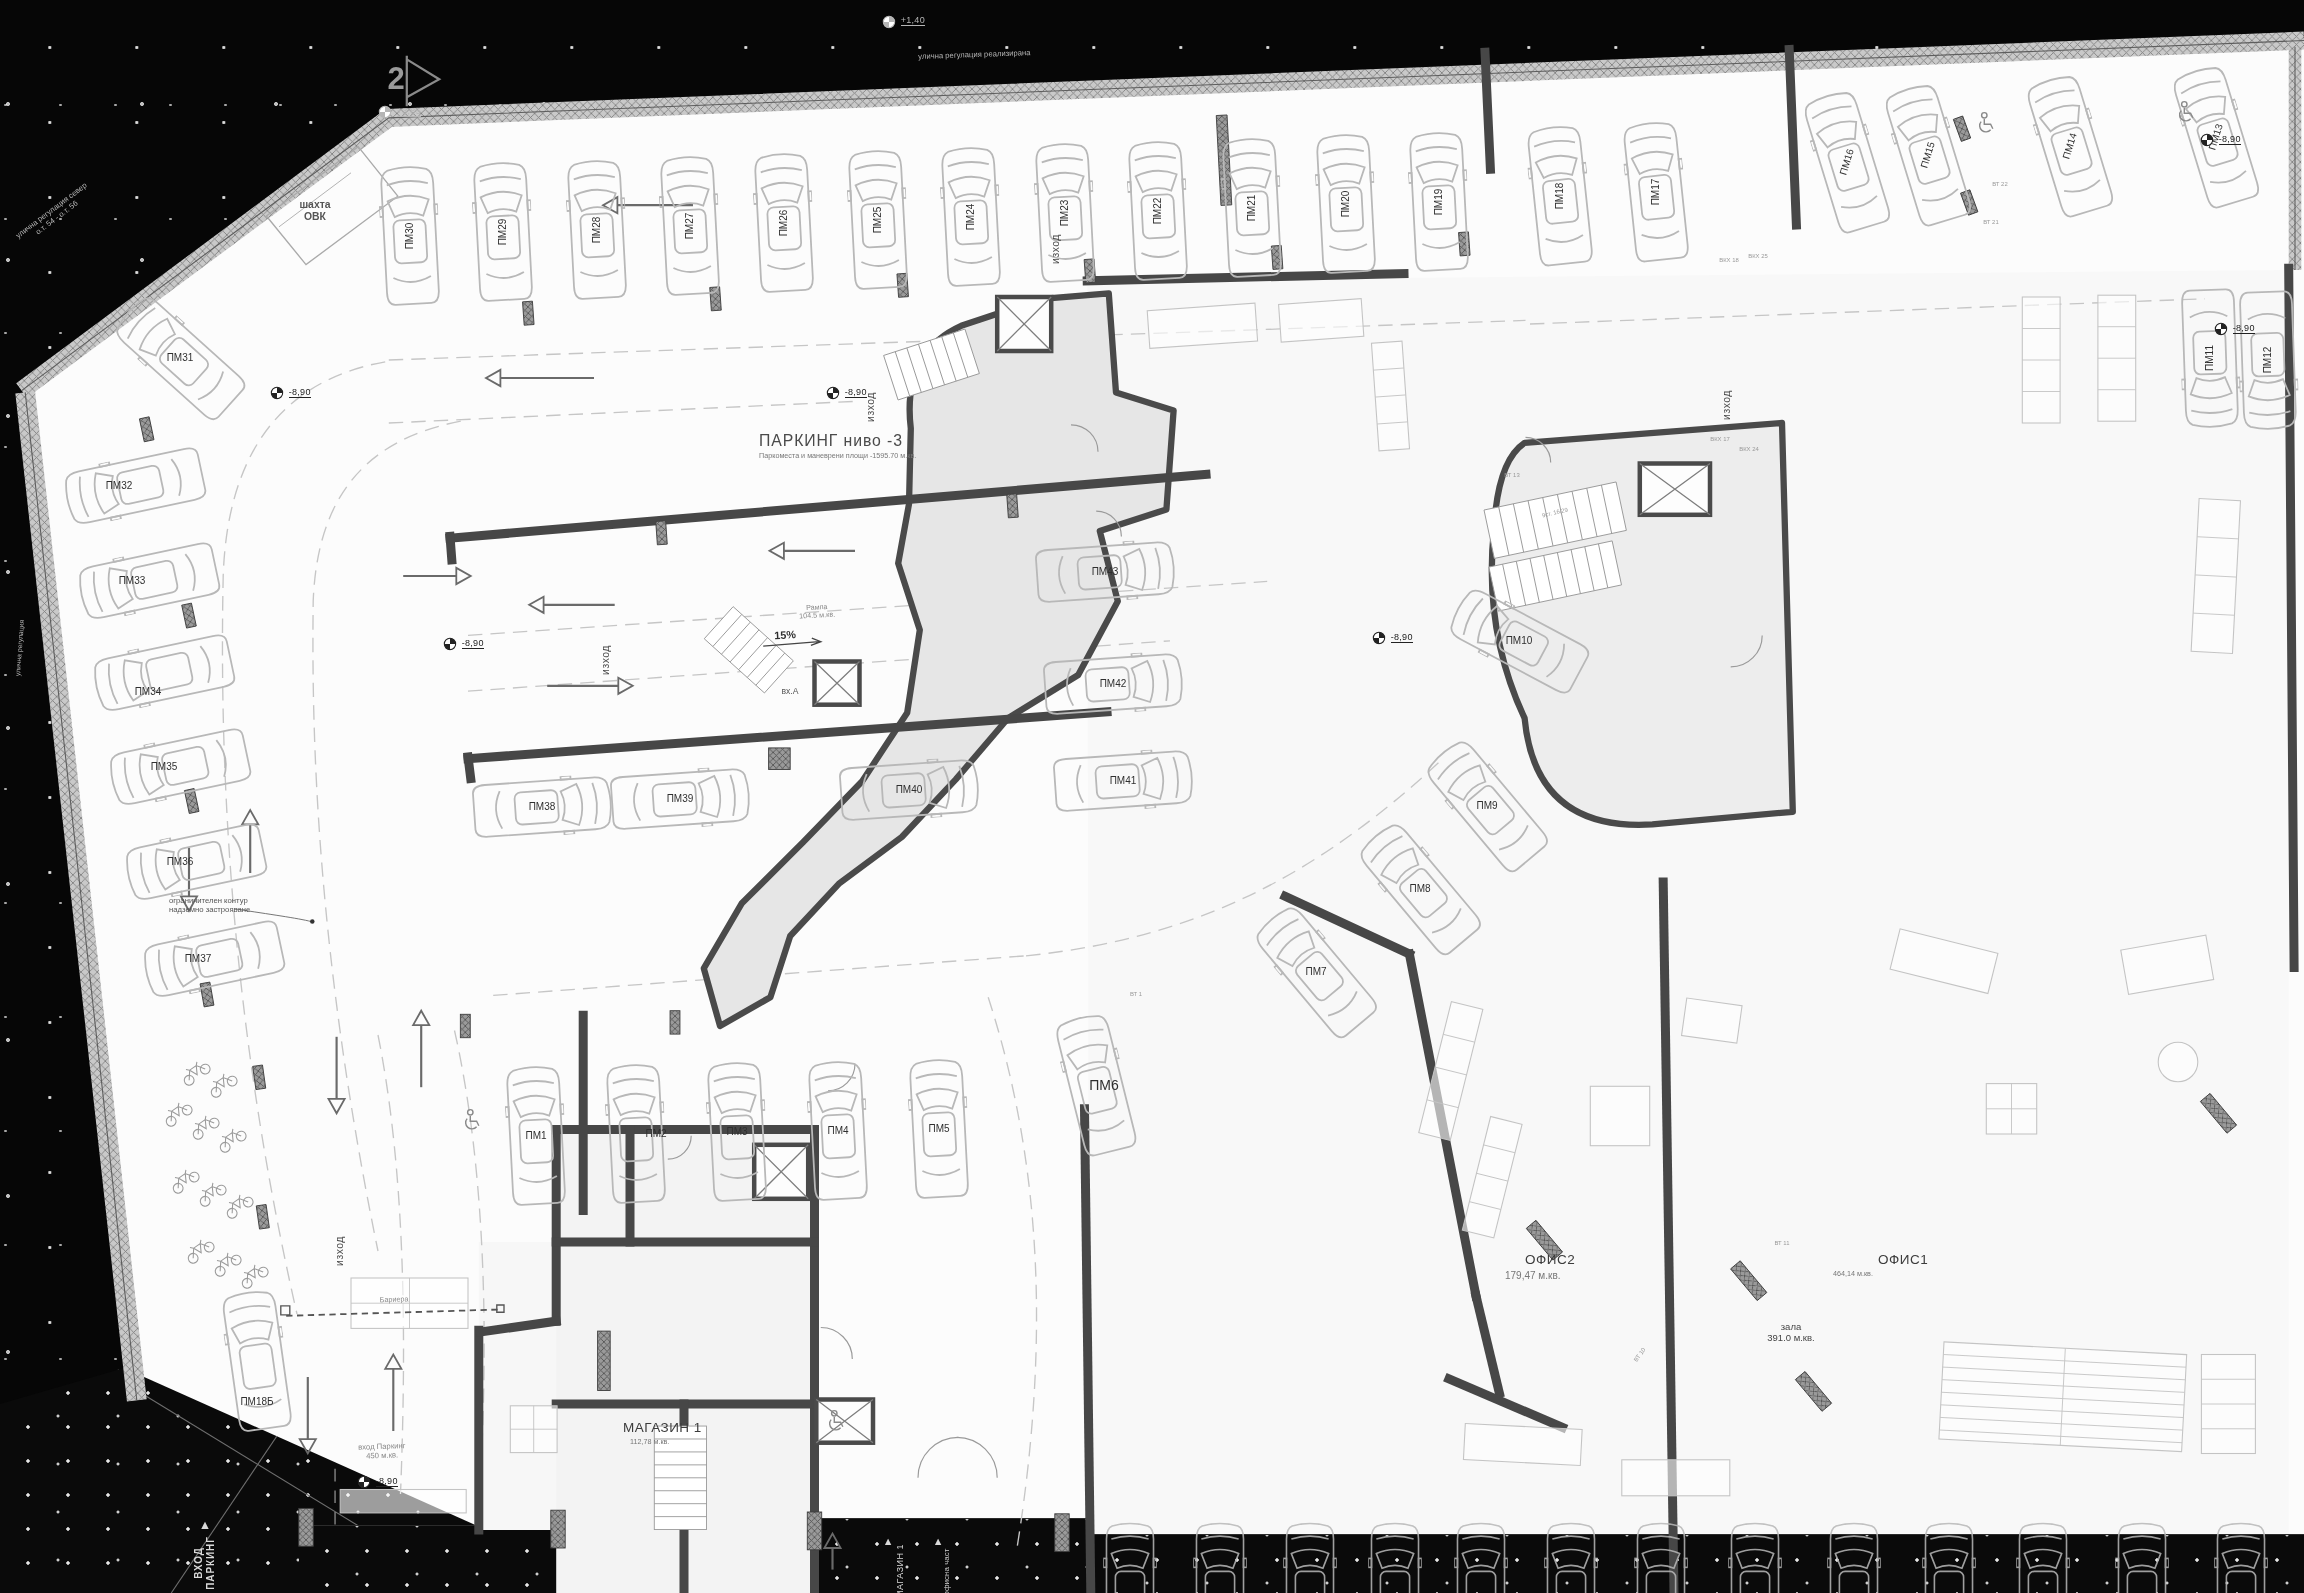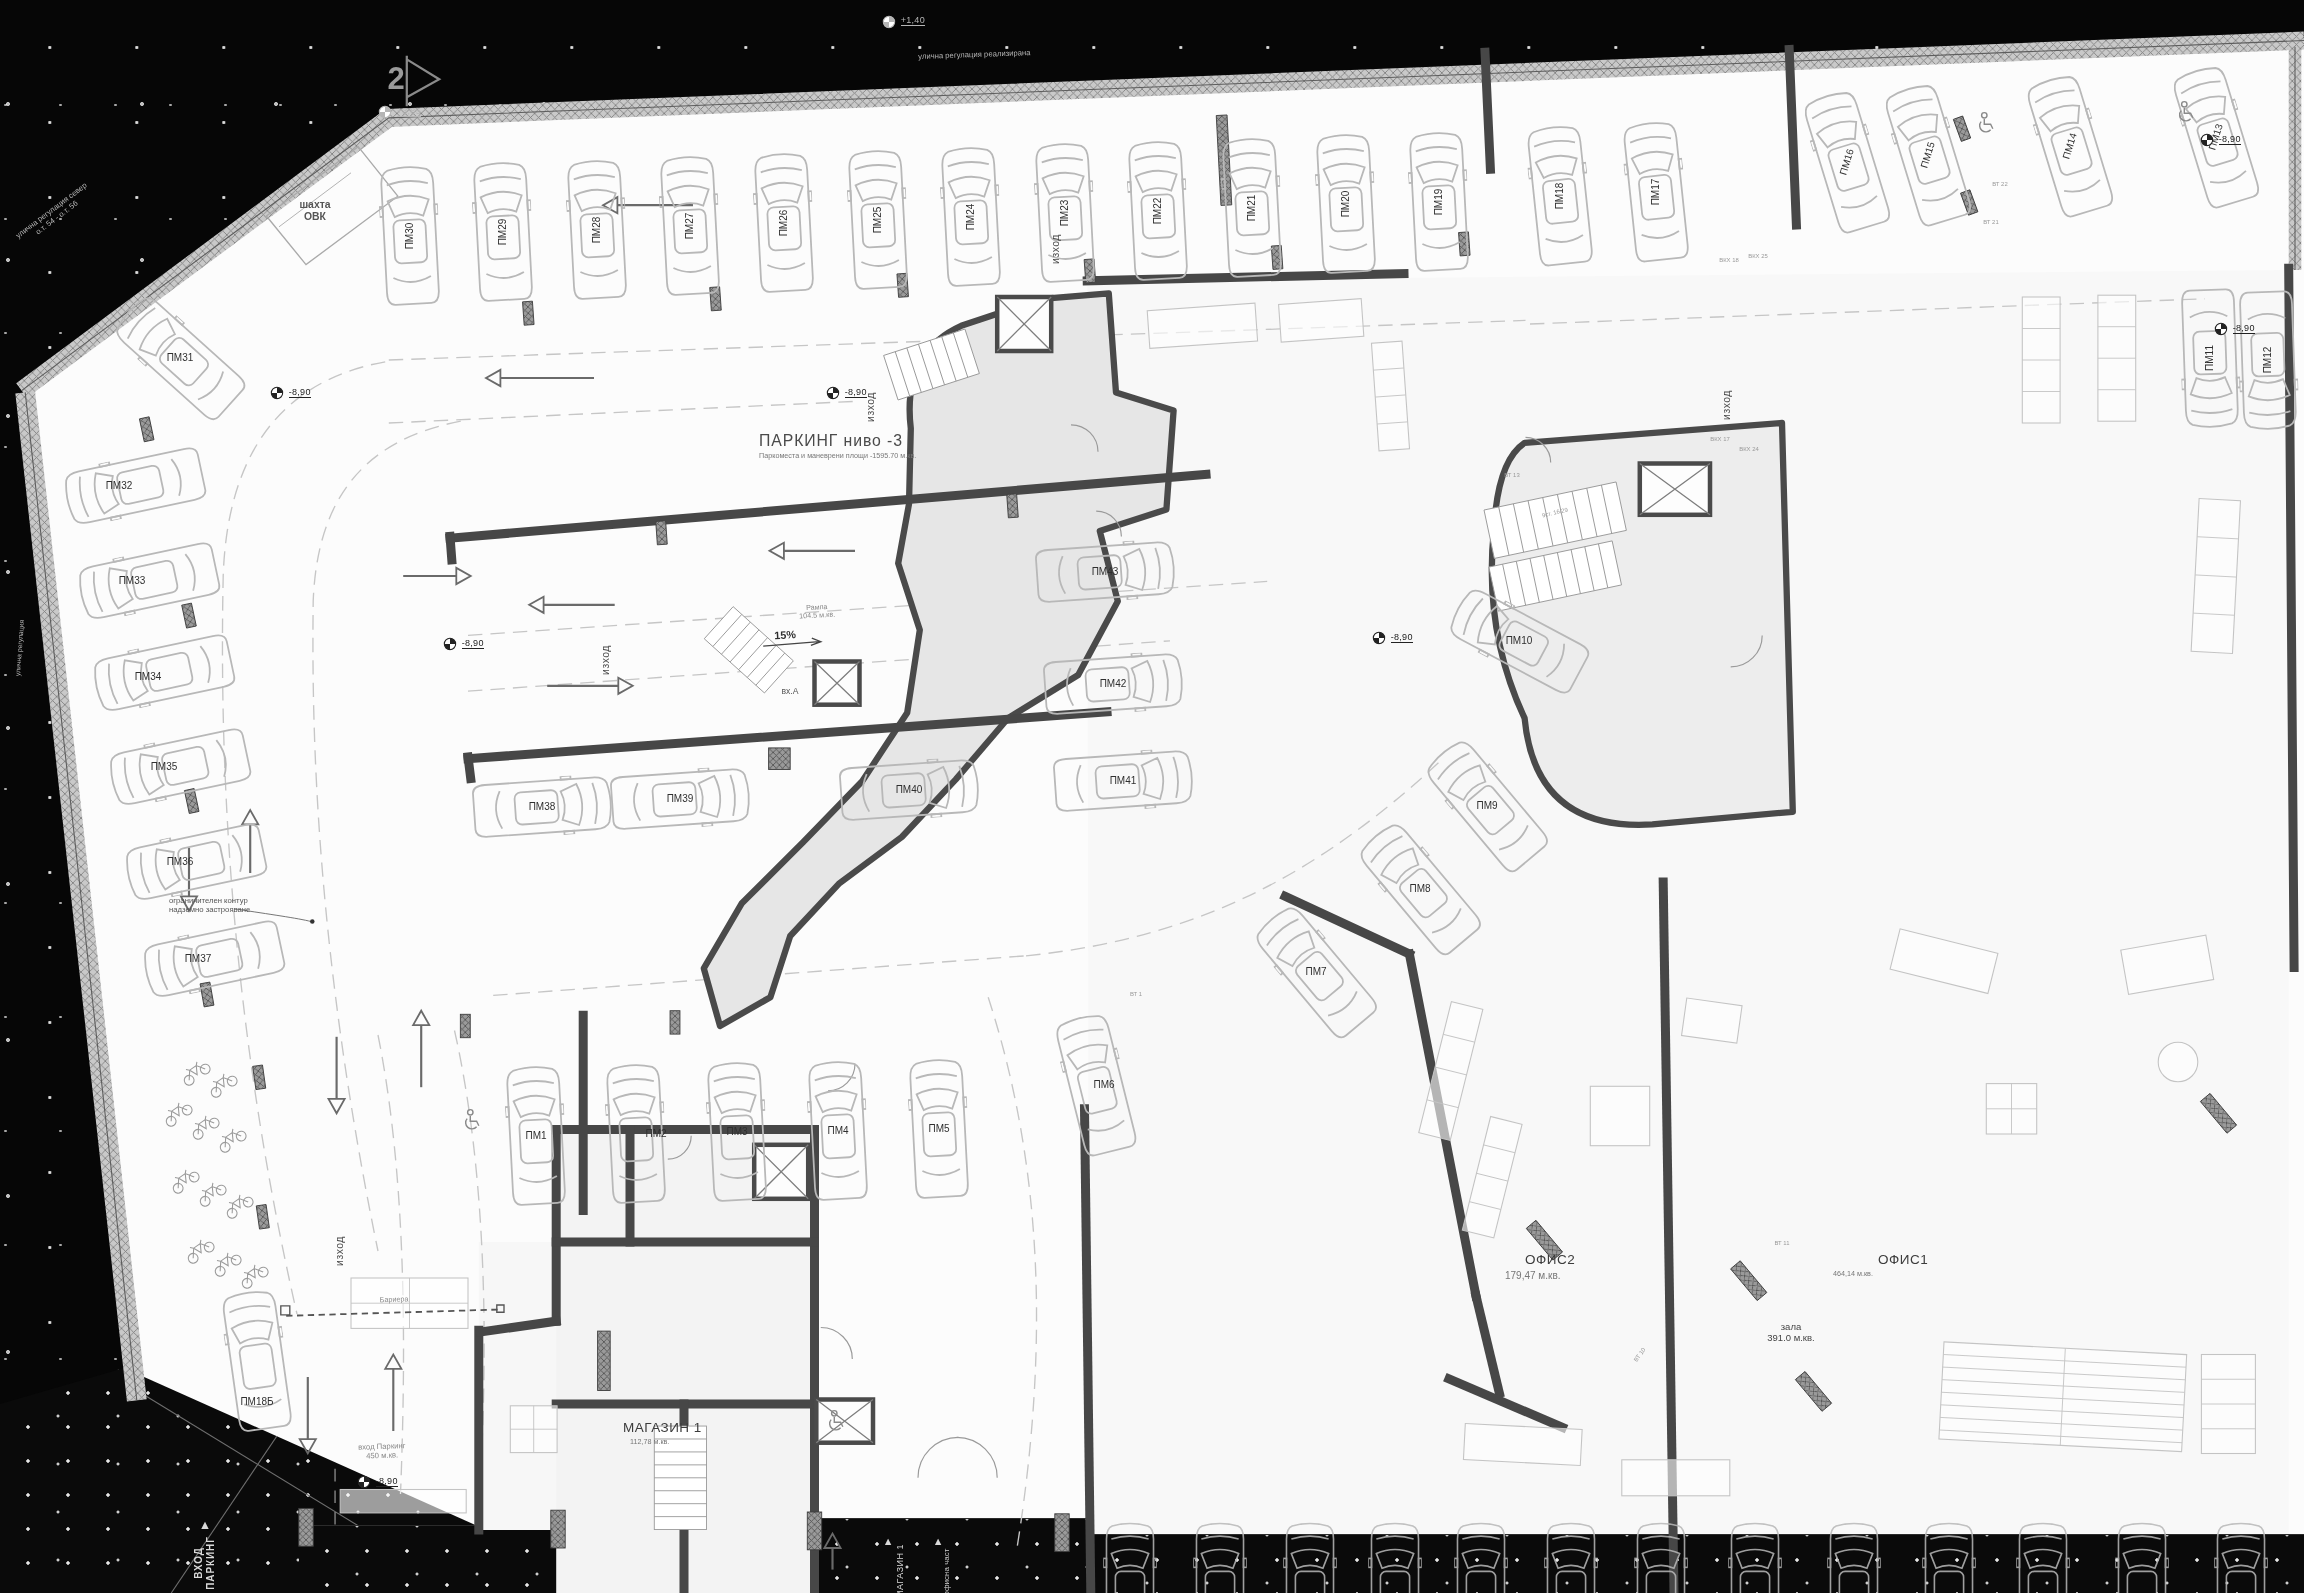--- a/index.html
+++ b/index.html
@@ -661,36 +661,36 @@
       <div class="ann" style="left: 1656px; top: 192px; font-size: 10px; color: rgb(47, 47, 47); transform: translate(-50%, -50%) rotate(-90deg);">ПМ17</div>
       <div class="ann" style="left: 1847px; top: 162px; font-size: 10px; color: rgb(47, 47, 47); transform: translate(-50%, -50%) rotate(-73deg);">ПМ16</div>
       <div class="ann" style="left: 1928px; top: 155px; font-size: 10px; color: rgb(47, 47, 47); transform: translate(-50%, -50%) rotate(-73deg);">ПМ15</div>
       <div class="ann" style="left: 2070px; top: 146px; font-size: 10px; color: rgb(47, 47, 47); transform: translate(-50%, -50%) rotate(-73deg);">ПМ14</div>
       <div class="ann" style="left: 2216px; top: 137px; font-size: 10px; color: rgb(47, 47, 47); transform: translate(-50%, -50%) rotate(-73deg);">ПМ13</div>
       <div class="ann" style="left: 2268px; top: 360px; font-size: 10px; color: rgb(47, 47, 47); transform: translate(-50%, -50%) rotate(-90deg);">ПМ12</div>
       <div class="ann" style="left: 2210px; top: 358px; font-size: 10px; color: rgb(47, 47, 47); transform: translate(-50%, -50%) rotate(-90deg);">ПМ11</div>
       <div class="ann" style="left: 180px; top: 358px; font-size: 10px; color: rgb(47, 47, 47); transform: translate(-50%, -50%) rotate(0deg);">ПМ31</div>
       <div class="ann" style="left: 119px; top: 486px; font-size: 10px; color: rgb(47, 47, 47); transform: translate(-50%, -50%) rotate(0deg);">ПМ32</div>
       <div class="ann" style="left: 132px; top: 581px; font-size: 10px; color: rgb(47, 47, 47); transform: translate(-50%, -50%) rotate(0deg);">ПМ33</div>
-      <div class="ann" style="left: 148px; top: 677px; font-size: 10px; color: rgb(47, 47, 47); transform: translate(-50%, -50%) rotate(0deg);">ПМ34</div>
+      <div class="ann" style="left: 148px; top: 692px; font-size: 10px; color: rgb(47, 47, 47); transform: translate(-50%, -50%) rotate(0deg);">ПМ34</div>
       <div class="ann" style="left: 164px; top: 767px; font-size: 10px; color: rgb(47, 47, 47); transform: translate(-50%, -50%) rotate(0deg);">ПМ35</div>
       <div class="ann" style="left: 180px; top: 862px; font-size: 10px; color: rgb(47, 47, 47); transform: translate(-50%, -50%) rotate(0deg);">ПМ36</div>
       <div class="ann" style="left: 198px; top: 959px; font-size: 10px; color: rgb(47, 47, 47); transform: translate(-50%, -50%) rotate(0deg);">ПМ37</div>
       <div class="ann" style="left: 1105px; top: 572px; font-size: 10px; color: rgb(47, 47, 47); transform: translate(-50%, -50%) rotate(0deg);">ПМ43</div>
       <div class="ann" style="left: 1113px; top: 684px; font-size: 10px; color: rgb(47, 47, 47); transform: translate(-50%, -50%) rotate(0deg);">ПМ42</div>
       <div class="ann" style="left: 1123px; top: 781px; font-size: 10px; color: rgb(47, 47, 47); transform: translate(-50%, -50%) rotate(0deg);">ПМ41</div>
       <div class="ann" style="left: 909px; top: 790px; font-size: 10px; color: rgb(47, 47, 47); transform: translate(-50%, -50%) rotate(0deg);">ПМ40</div>
       <div class="ann" style="left: 680px; top: 799px; font-size: 10px; color: rgb(47, 47, 47); transform: translate(-50%, -50%) rotate(0deg);">ПМ39</div>
       <div class="ann" style="left: 542px; top: 807px; font-size: 10px; color: rgb(47, 47, 47); transform: translate(-50%, -50%) rotate(0deg);">ПМ38</div>
       <div class="ann" style="left: 536px; top: 1136px; font-size: 10px; color: rgb(47, 47, 47); transform: translate(-50%, -50%) rotate(0deg);">ПМ1</div>
       <div class="ann" style="left: 636px; top: 1134px; font-size: 10px; color: rgb(47, 47, 47); transform: translate(-50%, -50%) rotate(0deg); margin-left: 20px;">ПМ2</div>
       <div class="ann" style="left: 737px; top: 1132px; font-size: 10px; color: rgb(47, 47, 47); transform: translate(-50%, -50%) rotate(0deg);">ПМ3</div>
       <div class="ann" style="left: 838px; top: 1131px; font-size: 10px; color: rgb(47, 47, 47); transform: translate(-50%, -50%) rotate(0deg);">ПМ4</div>
       <div class="ann" style="left: 939px; top: 1129px; font-size: 10px; color: rgb(47, 47, 47); transform: translate(-50%, -50%) rotate(0deg);">ПМ5</div>
-      <div class="ann" style="left: 1096px; top: 1085px; font-size: 10px; color: rgb(47, 47, 47); transform: translate(-50%, -50%) rotate(0deg); padding-left: 16px;">ПМ6</div>
+      <div class="ann" style="left: 1096px; top: 1085px; font-size: 14px; color: rgb(47, 47, 47); transform: translate(-50%, -50%) rotate(0deg); padding-left: 16px;">ПМ6</div>
       <div class="ann" style="left: 1316px; top: 972px; font-size: 10px; color: rgb(47, 47, 47); transform: translate(-50%, -50%) rotate(0deg);">ПМ7</div>
       <div class="ann" style="left: 1420px; top: 889px; font-size: 10px; color: rgb(47, 47, 47); transform: translate(-50%, -50%) rotate(0deg);">ПМ8</div>
       <div class="ann" style="left: 1487px; top: 806px; font-size: 10px; color: rgb(47, 47, 47); transform: translate(-50%, -50%) rotate(0deg);">ПМ9</div>
       <div class="ann" style="left: 1519px; top: 641px; font-size: 10px; color: rgb(47, 47, 47); transform: translate(-50%, -50%) rotate(0deg);">ПМ10</div>
       <div class="ann" style="left: 257px; top: 1402px; font-size: 10px; color: rgb(47, 47, 47); transform: translate(-50%, -50%) rotate(0deg);">ПМ18Б</div>
       <div class="ann" style="left: 759px; top: 432px; font-size: 15.8px; color: rgb(74, 74, 74); font-weight: 400; letter-spacing: 0.9px;">ПАРКИНГ ниво -3</div>
       <div class="ann" style="left: 759px; top: 452px; font-size: 7.2px; color: rgb(119, 119, 119); font-weight: 400; letter-spacing: 0px;">Паркоместа и маневрени площи -1595.70 м.кв.</div>
       <div class="ann" style="left: 623px; top: 1420px; font-size: 13.5px; color: rgb(60, 60, 60); font-weight: 400; letter-spacing: 0.5px;">МАГАЗИН 1</div>
       <div class="ann" style="left: 630px; top: 1438px; font-size: 7.2px; color: rgb(119, 119, 119); font-weight: 400; letter-spacing: 0px;">112,78 м.кв.</div>
       <div class="ann" style="left: 1497px; top: 1252px; font-size: 13.5px; color: rgb(60, 60, 60); font-weight: 400; letter-spacing: 0.5px; margin-left: 28px;">ОФИС2</div>

